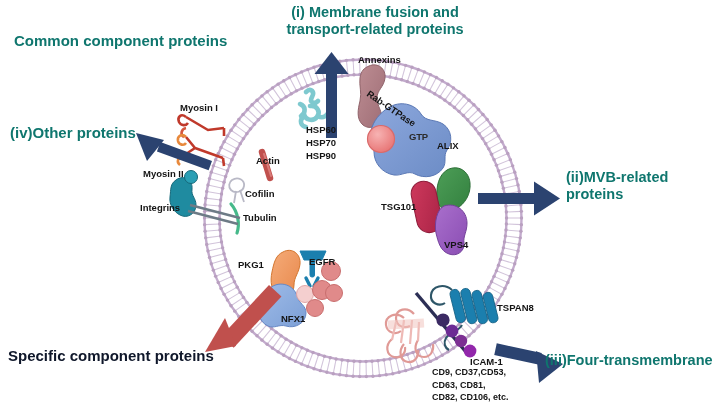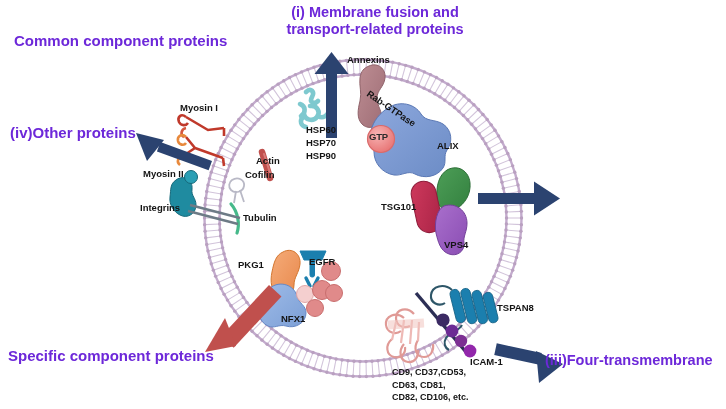--- a/index.html
+++ b/index.html
@@ -1,25 +1,25 @@
 <!DOCTYPE html>
 <html><head>
 <meta charset="utf-8">
 <style>
   html,body{margin:0;padding:0;background:#ffffff;}
   body{width:726px;height:409px;position:relative;overflow:hidden;
        font-family:"Liberation Sans", sans-serif;}
   #stage{position:absolute;inset:0;}
   svg.layer{position:absolute;left:0;top:0;width:726px;height:409px;}
 
-  .cat-head{position:absolute;font-weight:bold;color:#6d28d9;line-height:1.15;}
-  .cat-head.red{color:#6d28d9;}
+  .cat-head{position:absolute;font-weight:bold;color:#0f766e;line-height:1.15;}
+  .cat-head.red{color:#0f172a;}
   .lbl{position:absolute;font-weight:bold;color:#141414;line-height:1.2;white-space:nowrap;}
   .lbl.sm{font-size:9.5px;}
-  .lbl.xs{font-size:9px;}
+  .lbl.xs{font-size:9px;padding-left:40px;}
 </style>
 </head>
 <body>
 
 <div id="stage">
 
   <svg class="layer" viewBox="0 0 726 409">
     <defs>
 
       <radialGradient id="gtpGrad" cx="38%" cy="33%" r="70%">
@@ -666,28 +666,29 @@
 
   <div class="cat-head" style="left:14px;top:32px;font-size:15px;">Common component proteins</div>
 
   <div class="cat-head red" style="left:8px;top:347px;font-size:15px;">Specific component proteins</div>
 
   <div class="cat-head" style="left:270px;top:4px;font-size:14.5px;text-align:center;width:210px;">
     <span>(i) Membrane fusion and</span><br>
     <span>transport-related proteins</span>
   </div>
 
+  <div class="cat-head" style="left:566px;top:169px;font-size:14.5px;">(ii)MVB-related proteins</div>
 
   <div class="cat-head" style="left:545px;top:352px;font-size:14.5px;">
     <span>(iii)Four-transmembrane</span><br>
   </div>
 
   <div class="cat-head" style="left:10px;top:124px;font-size:15px;">(iv)Other proteins</div>
 
-  <div class="lbl sm" style="left:347px;top:54px;text-align:right;">Annexins</div>
+  <div class="lbl sm" style="left:358px;top:54px;text-align:right;">Annexins</div>
 
   <div class="lbl sm" style="left:371px;top:88px;transform:rotate(34deg);transform-origin:left top;">Rab-GTPase</div>
 
   <div class="lbl xs" style="left:369px;top:131px;color:#2b2b2b;font-size:9.5px;letter-spacing:-0.2px;">GTP</div>
 
   <div class="lbl sm" style="left:306px;top:124px;line-height:1.35;">
     <span>HSP60</span><br>
     <span>HSP70</span><br>
     <span>HSP90</span>
   </div>
@@ -707,16 +708,16 @@
 
   <div class="lbl sm" style="left:238px;top:259px;">PKG1</div>
   <div class="lbl sm" style="left:309px;top:256px;">EGFR</div>
   <div class="lbl sm" style="left:281px;top:313px;">NFX1</div>
 
   <div class="lbl sm" style="left:180px;top:102px;">Myosin I</div>
   <div class="lbl sm" style="left:143px;top:168px;">Myosin II</div>
   <div class="lbl sm" style="left:140px;top:202px;">Integrins</div>
 
   <div class="lbl sm" style="left:256px;top:155px;">Actin</div>
-  <div class="lbl sm" style="left:245px;top:169px;">Cofilin</div>
+  <div class="lbl sm" style="left:245px;top:188px;">Cofilin</div>
   <div class="lbl sm" style="left:243px;top:212px;">Tubulin</div>
 
 </div>
 
 </body></html>

